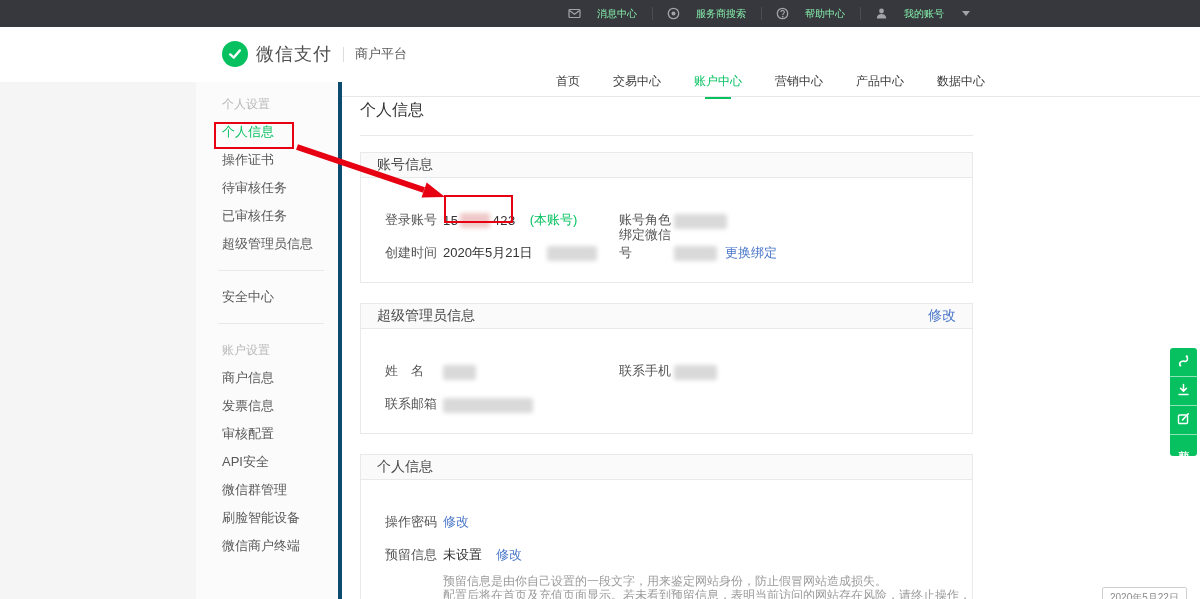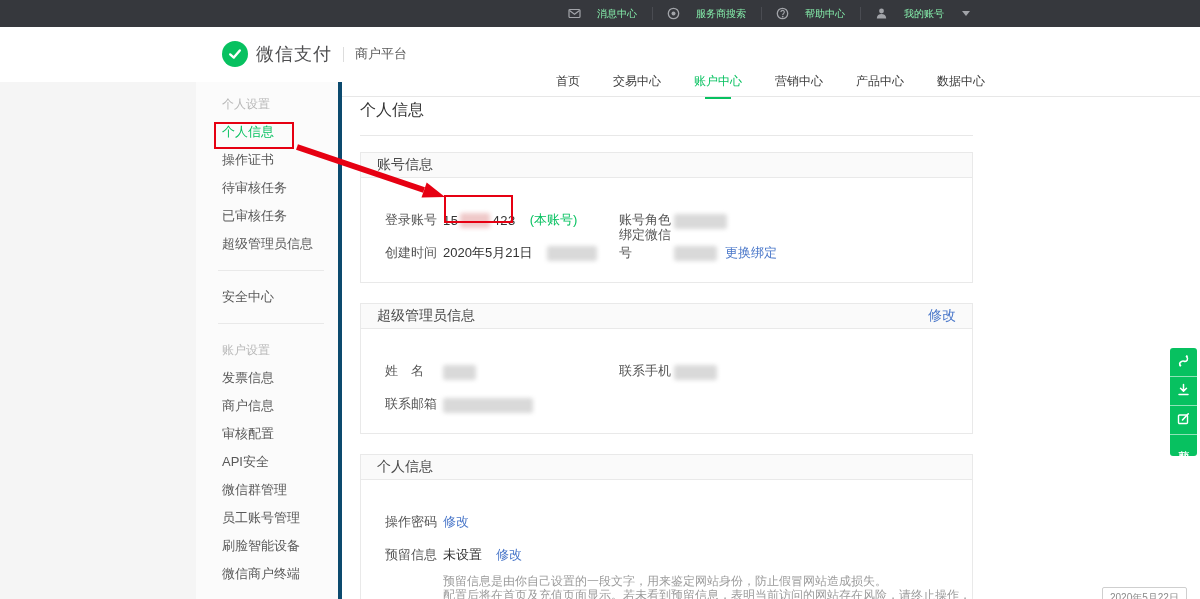--- a/index.html
+++ b/index.html
@@ -159,26 +159,25 @@
     <div class="sb-header">个人设置</div>
     <div class="sb-item active">个人信息</div>
     <div class="sb-item">操作证书</div>
     <div class="sb-item">待审核任务</div>
     <div class="sb-item">已审核任务</div>
     <div class="sb-item">超级管理员信息</div>
     <div class="sb-divider"></div>
     <div class="sb-item">安全中心</div>
     <div class="sb-divider"></div>
     <div class="sb-header">账户设置</div>
+    <div class="sb-item">商户信息</div>
     <div class="sb-item">发票信息</div>
-    <div class="sb-item">商户信息</div>
     <div class="sb-item">审核配置</div>
     <div class="sb-item">API安全</div>
     <div class="sb-item">微信群管理</div>
-    <div class="sb-item">员工账号管理</div>
     <div class="sb-item">刷脸智能设备</div>
     <div class="sb-item">微信商户终端</div>
   </div>
 
   <div class="main">
     <h1 class="page-title">个人信息</h1>
 
     <div class="card mt16">
       <div class="card-header">
         <span>账号信息</span>

